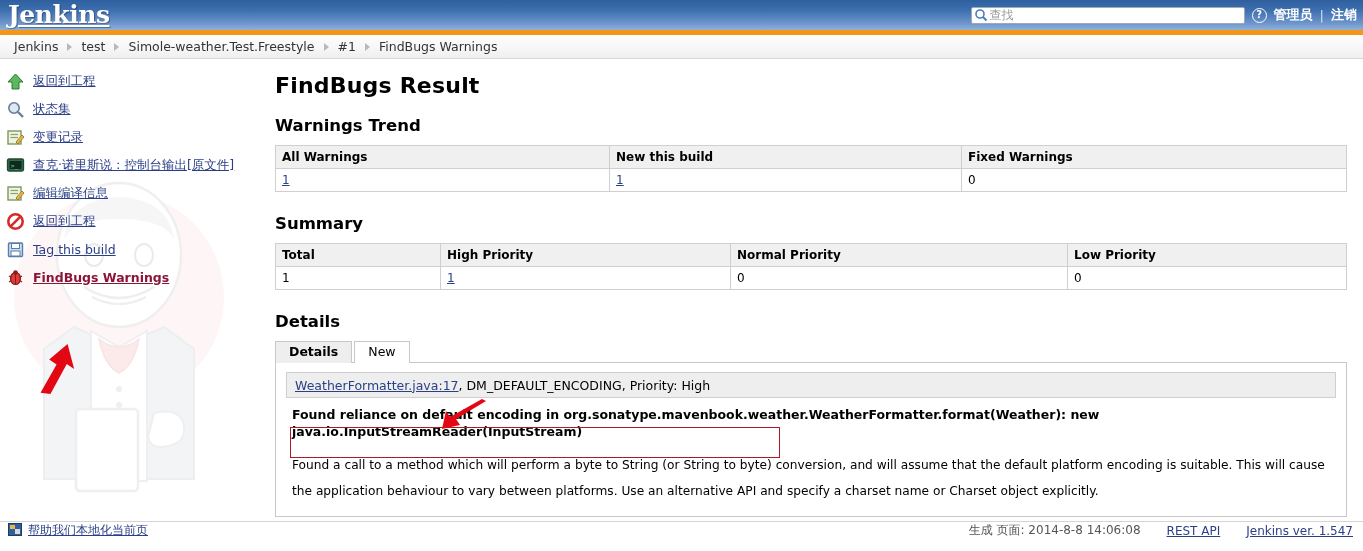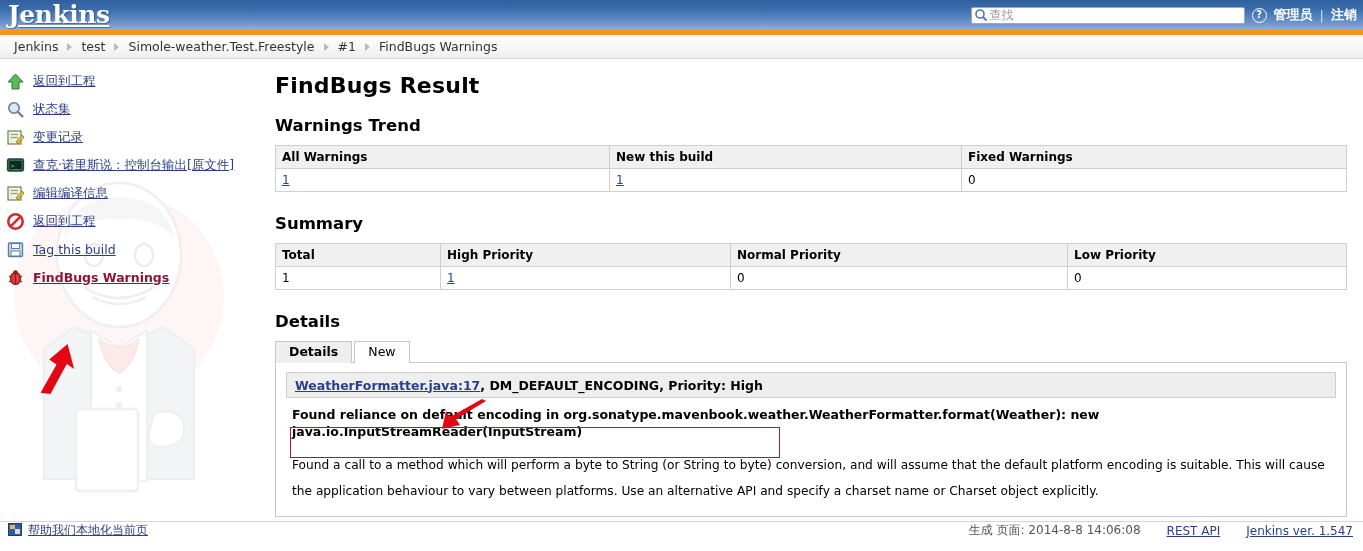--- a/index.html
+++ b/index.html
@@ -167,21 +167,21 @@
     padding: 9px 10px 12px 10px;
     background: #fff;
     position: relative;
   }
   .warn-head {
     background: #eeeeee;
     border: 1px solid #cfcfcf;
     height: 26px;
     display: flex; align-items: center;
     padding: 0 8px;
-    font-weight: bold; font-size: 12.5px;
+    font-weight: normal; font-size: 12.5px;
   }
   .warn-head a { color: #2b3f87; text-decoration: underline; }
   .warn-body { padding: 8px 6px 0 6px; }
   .warn-p1 {
     font-weight: bold; font-size: 12.5px; line-height: 17px;
     max-width: 1010px; margin-bottom: 12px;
   }
   .warn-p2 { font-size: 12.2px; line-height: 26px; max-width: 1035px; }
 
   .redbox {

